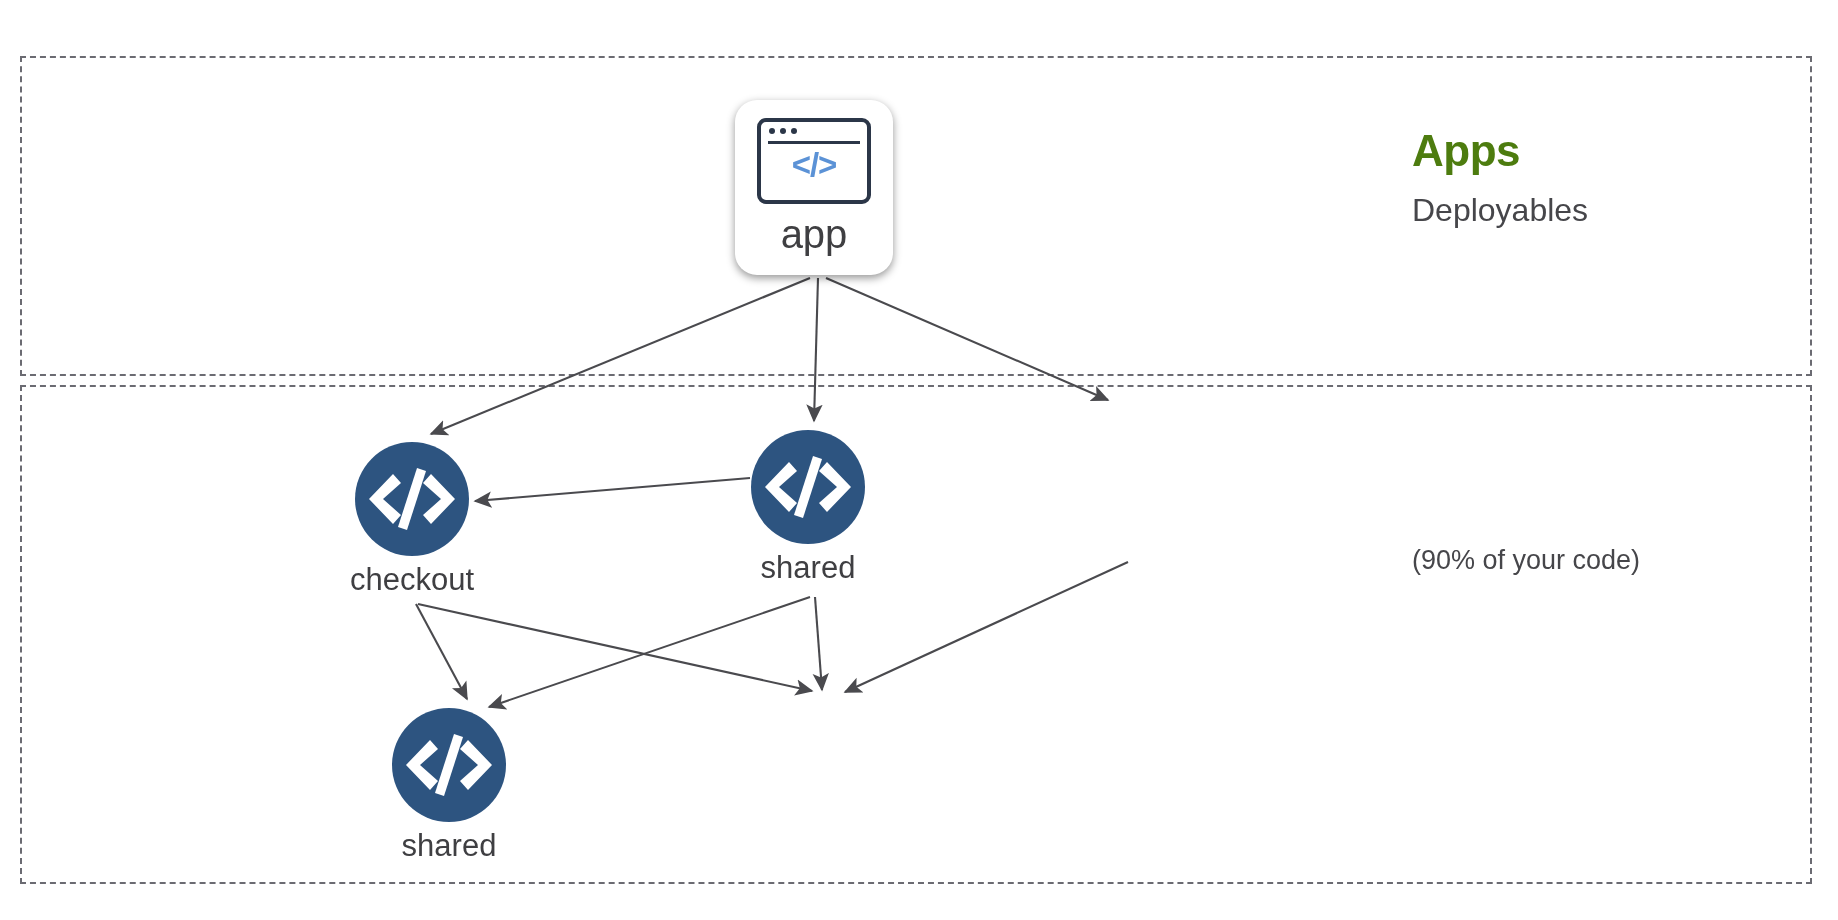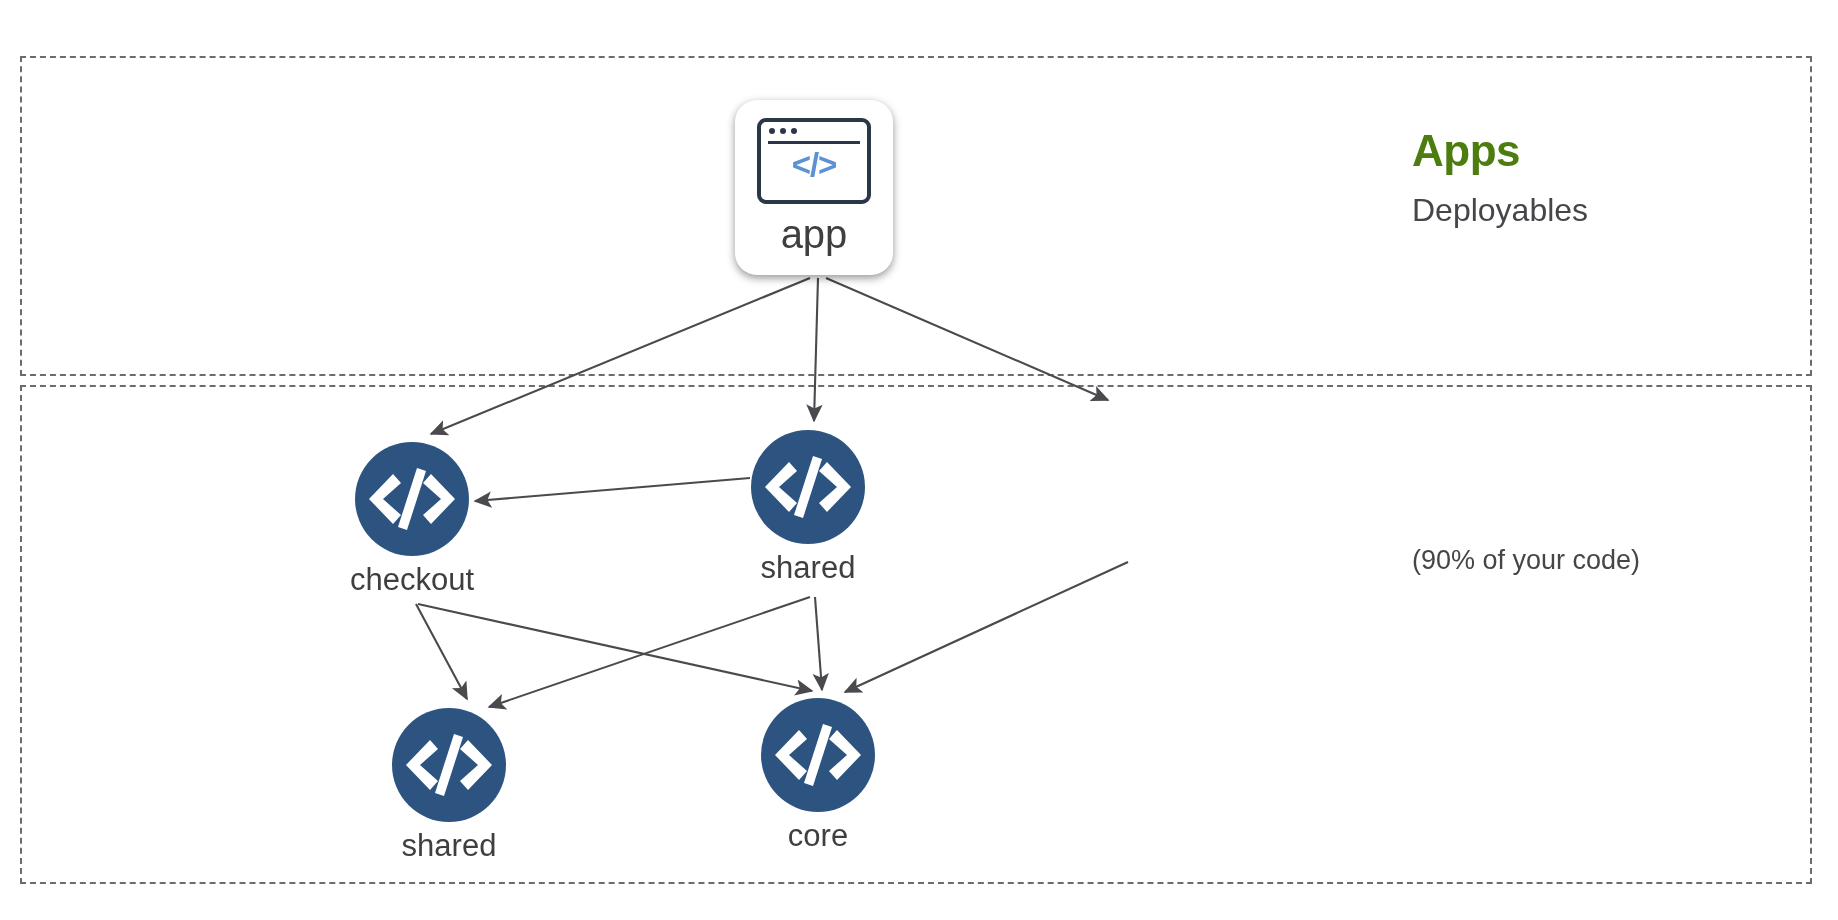--- a/index.html
+++ b/index.html
@@ -270,25 +270,14 @@
     <svg class="disc-glyph" viewBox="0 0 114 114">
       <g fill="#ffffff">
         <path d="M38 32 L46 41 L28 57 L46 73 L38 82 L14 57 Z"></path>
         <path d="M76 32 L100 57 L76 82 L68 73 L86 57 L68 41 Z"></path>
         <path d="M62 26 L71 29 L52 88 L43 85 Z"></path>
       </g>
     </svg>
     <div class="lib-label">shared</div>
   </div>
 
-  <div class="lib-node" id="node-core">
-    <div class="disc"></div>
-    <svg class="disc-glyph" viewBox="0 0 114 114">
-      <g fill="#ffffff">
-        <path d="M38 32 L46 41 L28 57 L46 73 L38 82 L14 57 Z"></path>
-        <path d="M76 32 L100 57 L76 82 L68 73 L86 57 L68 41 Z"></path>
-        <path d="M62 26 L71 29 L52 88 L43 85 Z"></path>
-      </g>
-    </svg>
-    <div class="lib-label">core</div>
-  </div>
 
 </div>
 
 </body></html>

